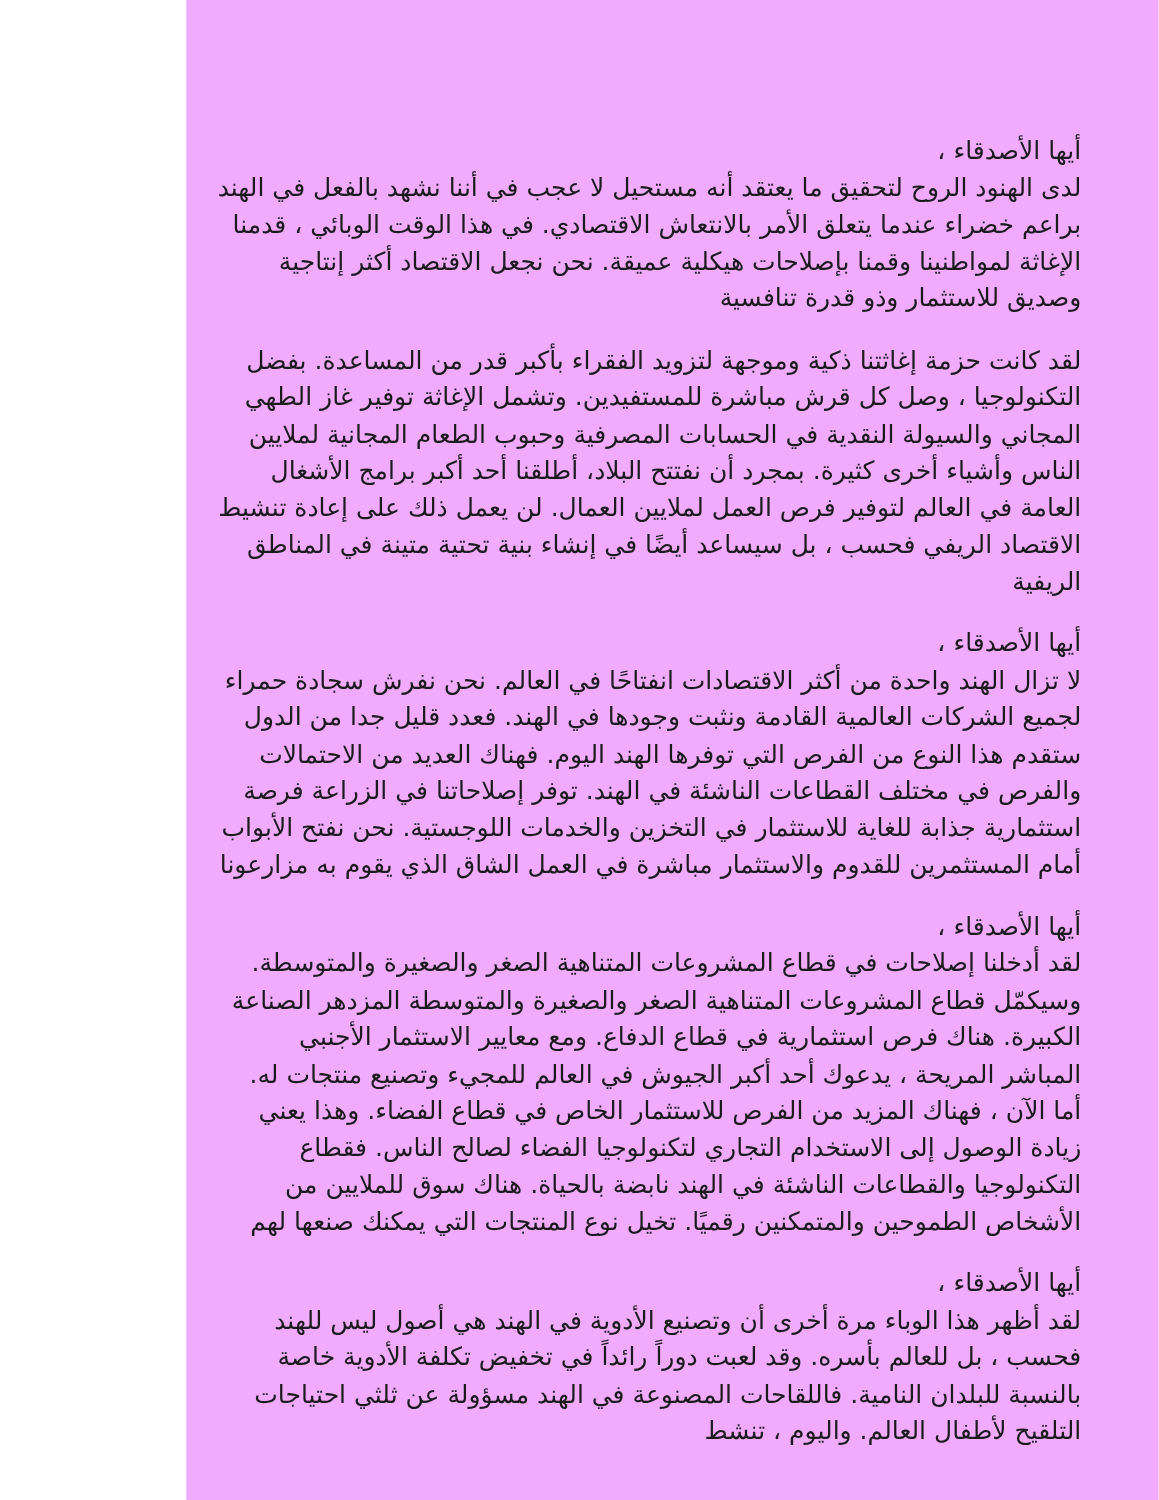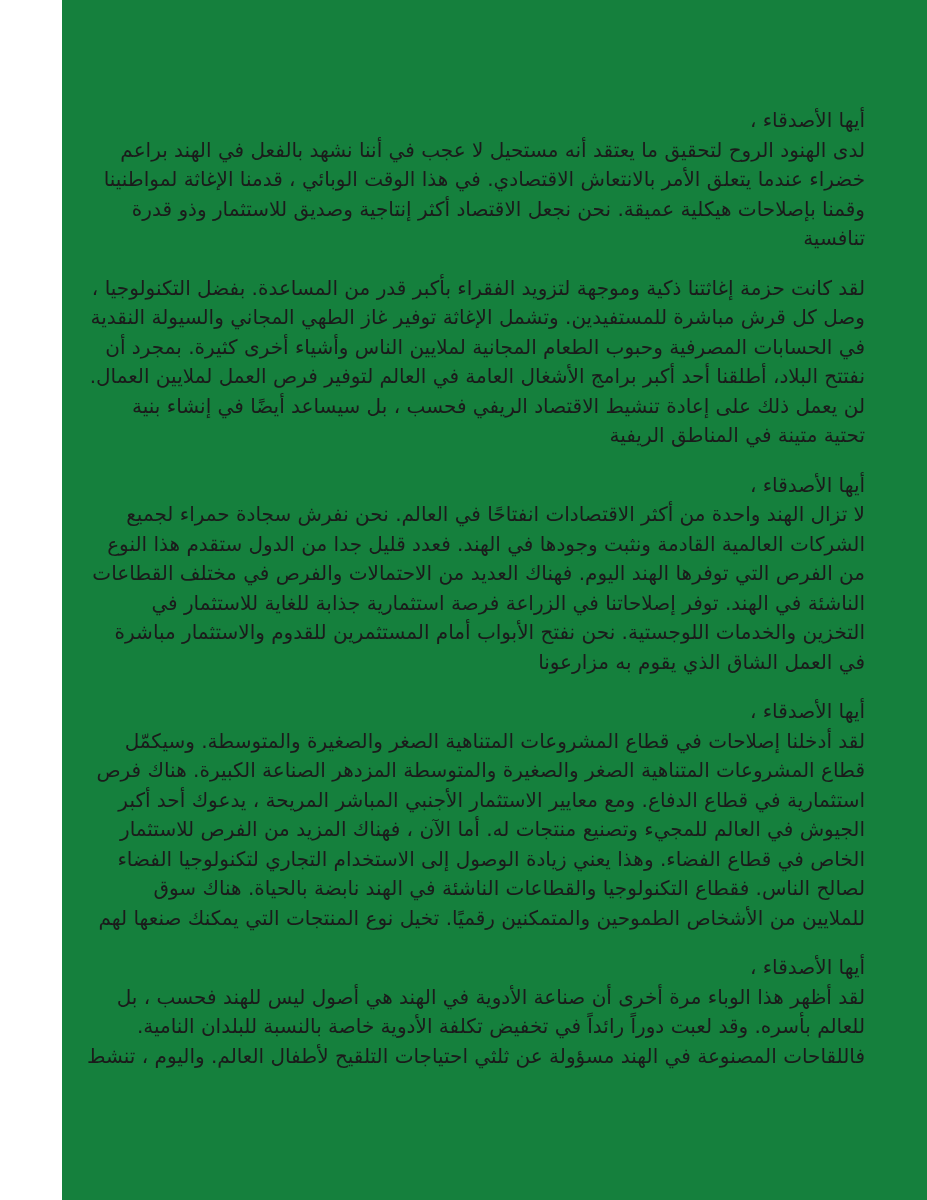--- a/index.html
+++ b/index.html
@@ -2,23 +2,23 @@
 <html lang="ar" dir="rtl"><head>
 <meta charset="utf-8">
 <style>
   html, body {
     margin: 0;
     padding: 0;
     background: #ffffff;
   }
   .page {
     position: relative;
-    width: 865px;
+    width: 778px;
     height: 1200px;
-    background: #15803d;
+    background: #f0abfc;
     overflow: hidden;
   }
   .content {
     position: absolute;
     top: 106px;
     right: 62px;
     left: 24px;
     direction: rtl;
     text-align: right;
     font-family: "DejaVu Sans", sans-serif;
@@ -56,17 +56,17 @@
       <div class="body-text">لا تزال الهند واحدة من أكثر الاقتصادات انفتاحًا في العالم. نحن نفرش سجادة حمراء لجميع الشركات العالمية القادمة ونثبت وجودها في الهند. فعدد قليل جدا من الدول ستقدم هذا النوع من الفرص التي توفرها الهند اليوم. فهناك العديد من الاحتمالات والفرص في مختلف القطاعات الناشئة في الهند. توفر إصلاحاتنا في الزراعة فرصة استثمارية جذابة للغاية للاستثمار في التخزين والخدمات اللوجستية. نحن نفتح الأبواب أمام المستثمرين للقدوم والاستثمار مباشرة في العمل الشاق الذي يقوم به مزارعونا</div>
     </section>
 
     <section class="para">
       <div class="salutation">أيها الأصدقاء ،</div>
       <div class="body-text">لقد أدخلنا إصلاحات في قطاع المشروعات المتناهية الصغر والصغيرة والمتوسطة. وسيكمّل قطاع المشروعات المتناهية الصغر والصغيرة والمتوسطة المزدهر الصناعة الكبيرة. هناك فرص استثمارية في قطاع الدفاع. ومع معايير الاستثمار الأجنبي المباشر المريحة ، يدعوك أحد أكبر الجيوش في العالم للمجيء وتصنيع منتجات له. أما الآن ، فهناك المزيد من الفرص للاستثمار الخاص في قطاع الفضاء. وهذا يعني زيادة الوصول إلى الاستخدام التجاري لتكنولوجيا الفضاء لصالح الناس. فقطاع التكنولوجيا والقطاعات الناشئة في الهند نابضة بالحياة. هناك سوق للملايين من الأشخاص الطموحين والمتمكنين رقميًا. تخيل نوع المنتجات التي يمكنك صنعها لهم</div>
     </section>
 
     <section class="para">
       <div class="salutation">أيها الأصدقاء ،</div>
-      <div class="body-text">لقد أظهر هذا الوباء مرة أخرى أن صناعة الأدوية في الهند هي أصول ليس للهند فحسب ، بل للعالم بأسره. وقد لعبت دوراً رائداً في تخفيض تكلفة الأدوية خاصة بالنسبة للبلدان النامية. فاللقاحات المصنوعة في الهند مسؤولة عن ثلثي احتياجات التلقيح لأطفال العالم. واليوم ، تنشط</div>
+      <div class="body-text">لقد أظهر هذا الوباء مرة أخرى أن وتصنيع الأدوية في الهند هي أصول ليس للهند فحسب ، بل للعالم بأسره. وقد لعبت دوراً رائداً في تخفيض تكلفة الأدوية خاصة بالنسبة للبلدان النامية. فاللقاحات المصنوعة في الهند مسؤولة عن ثلثي احتياجات التلقيح لأطفال العالم. واليوم ، تنشط</div>
     </section>
 
   </div>
 </div>
 
 </body></html>

